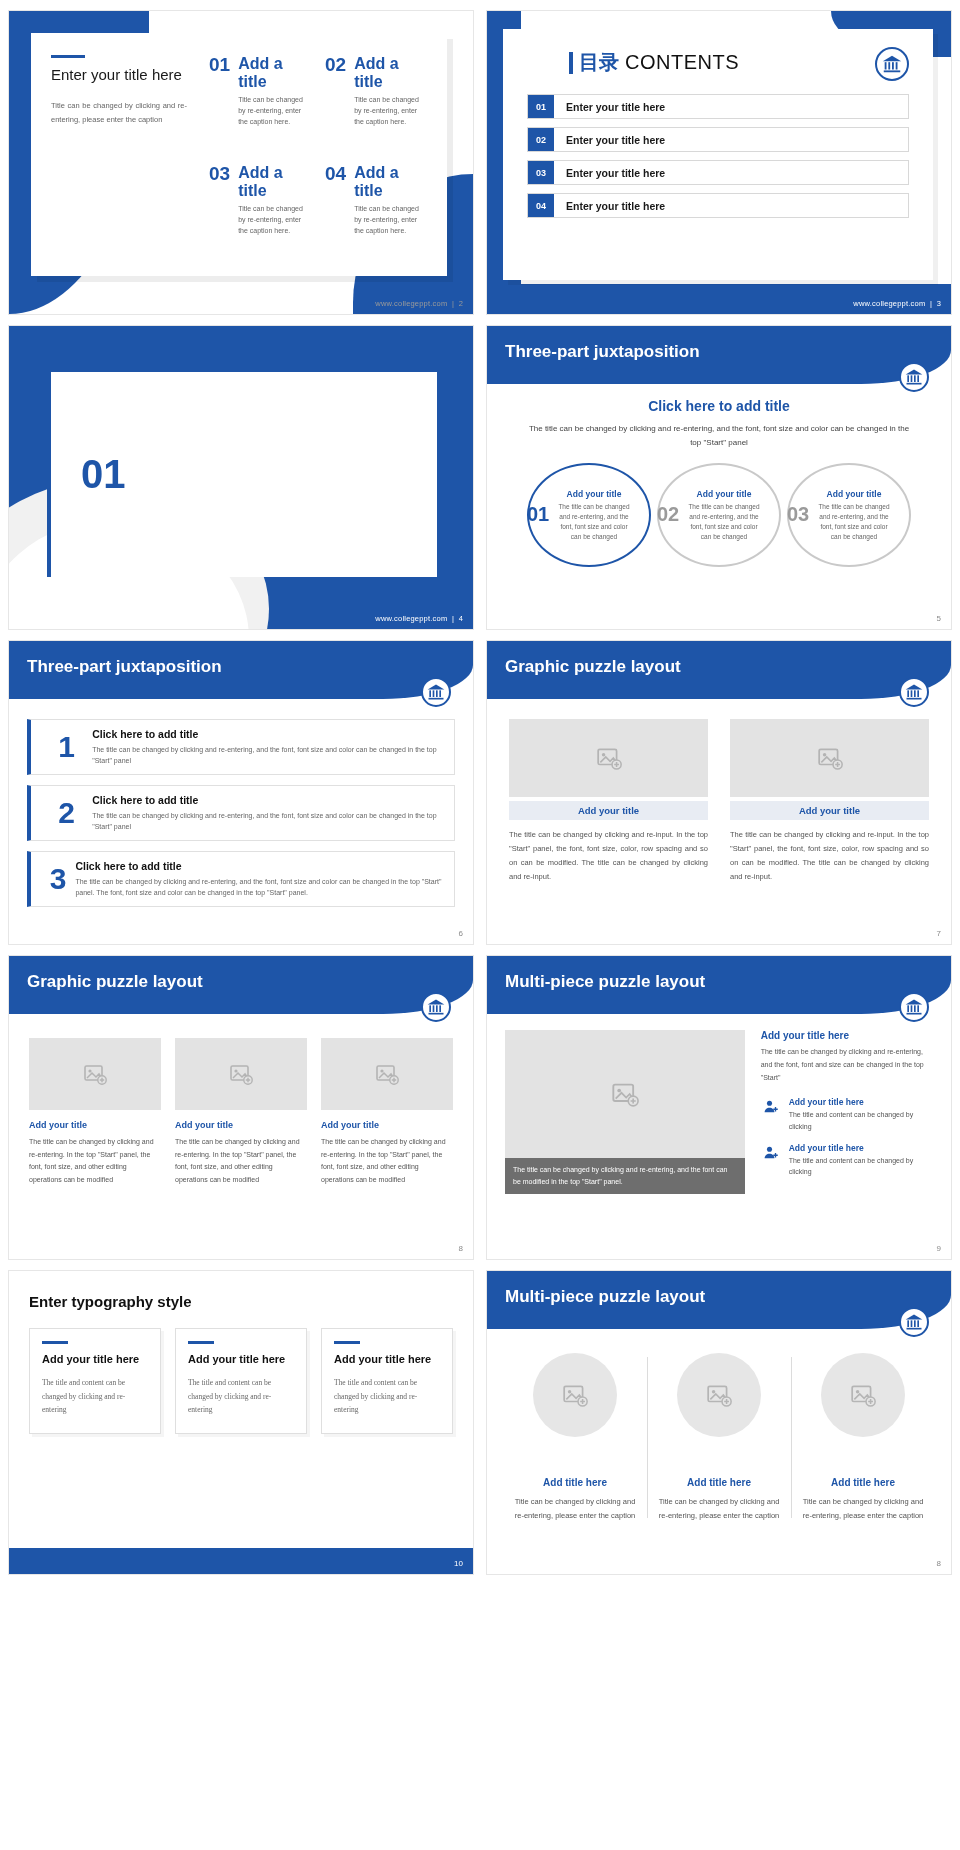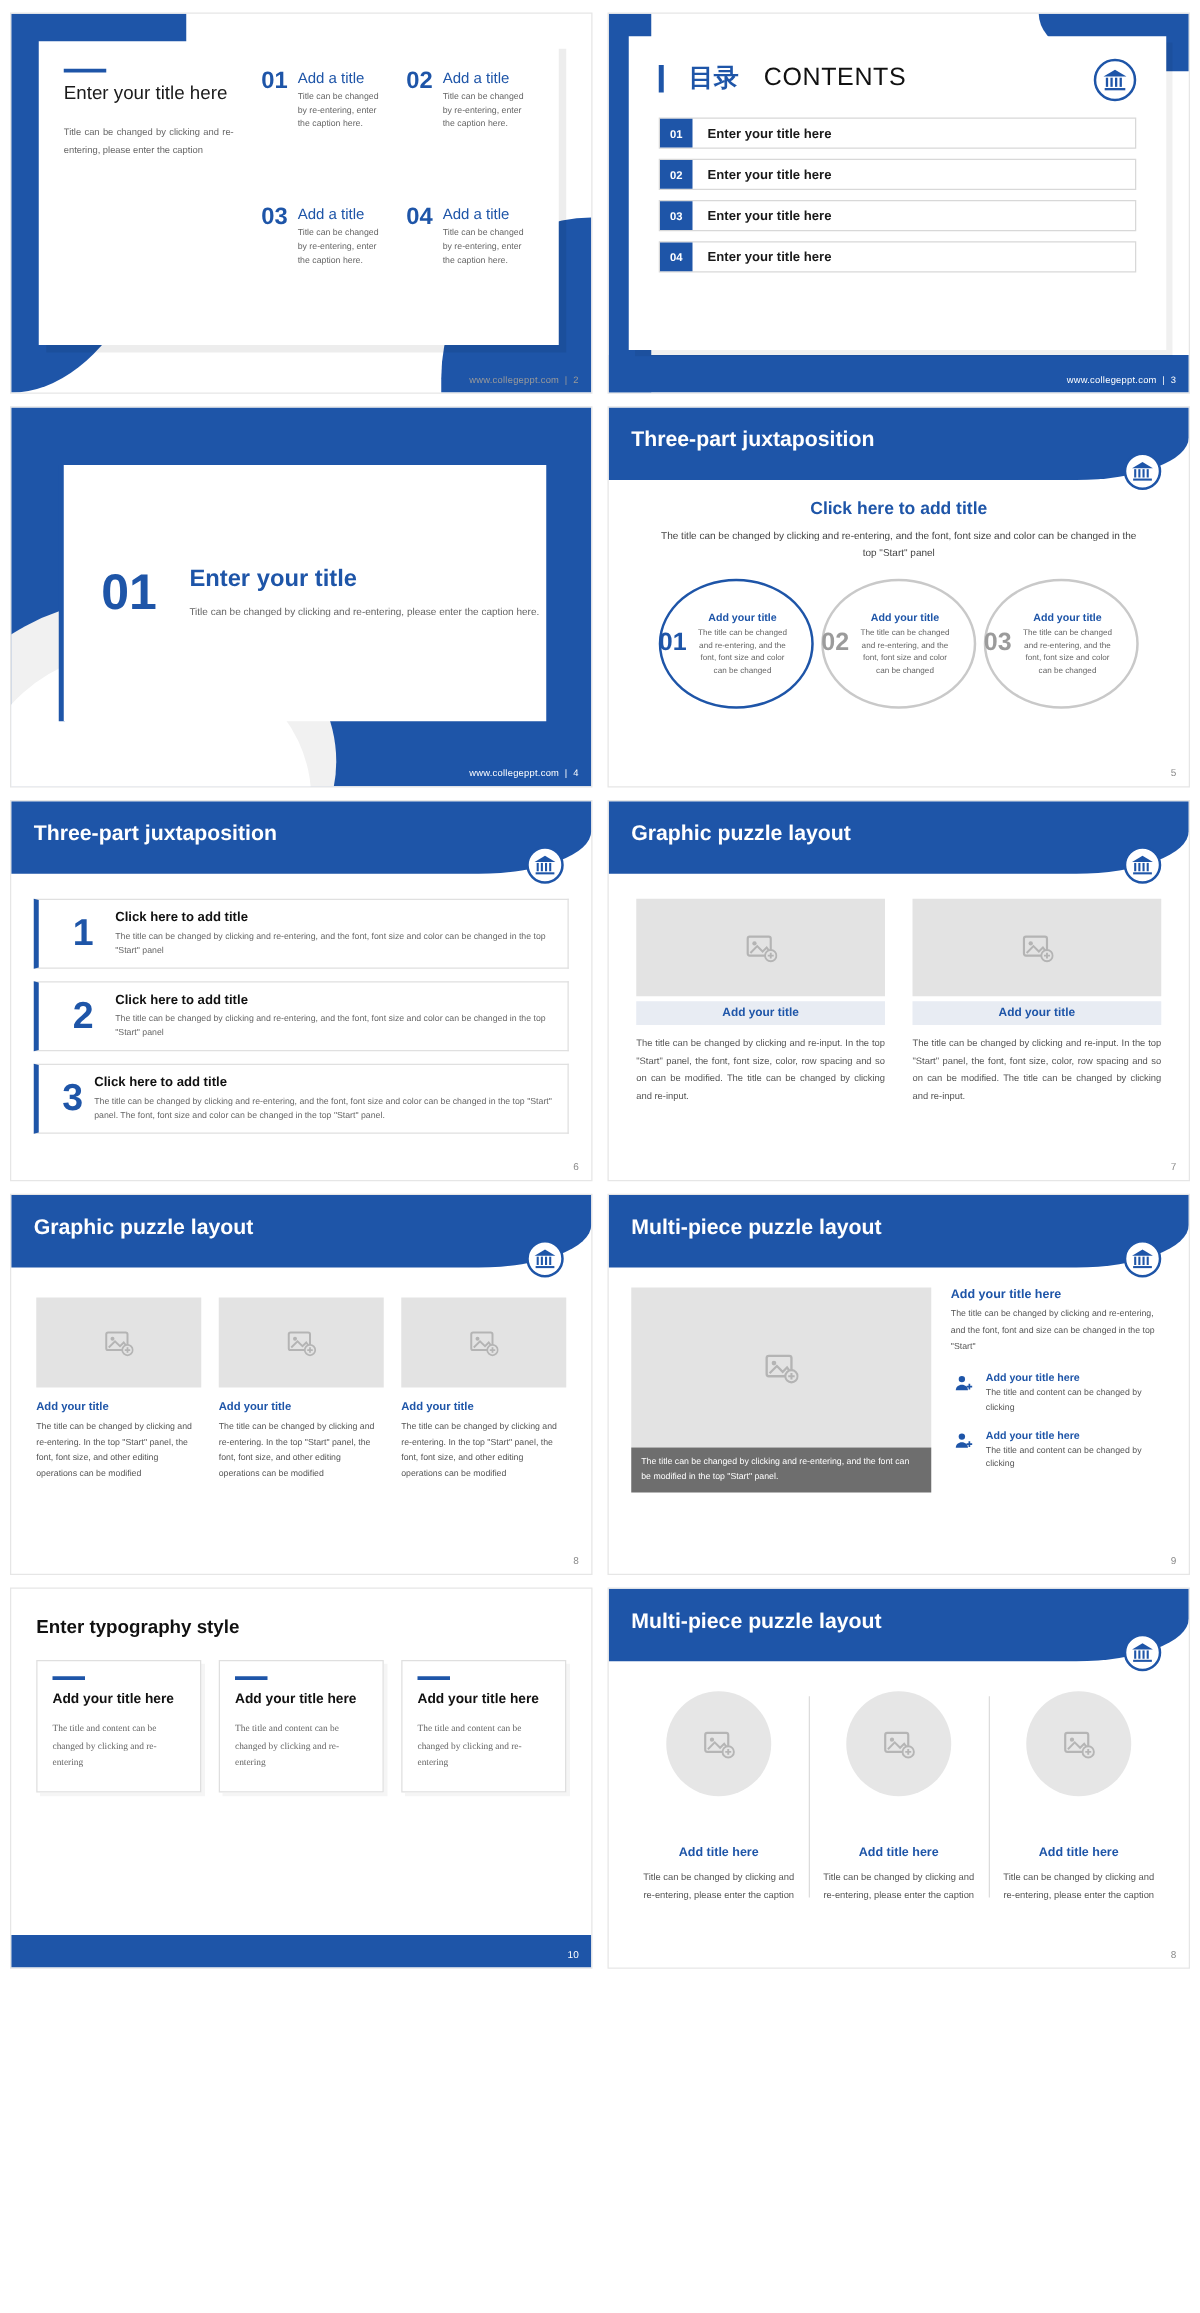--- a/index.html
+++ b/index.html
@@ -96,42 +96,42 @@
   .s2-grid {
     flex: 1;
     display: grid;
     grid-template-columns: 1fr 1fr;
     grid-template-rows: auto auto;
     gap: 18px 14px;
     padding-left: 8px;
   }
   .s2-item { display: flex; gap: 8px; }
   .s2-num { font-size: 19px; font-weight: bold; color: #1e55a8; line-height: 1; }
-  .s2-it-t { font-size: 12px; font-weight: normal; color: #1e55a8; margin-bottom: 3px; }
+  .s2-it-t { font-size: 16px; font-weight: bold; color: #1e55a8; margin-bottom: 3px; }
   .s2-it-d { font-size: 7px; color: #666; line-height: 1.6; }
 
   
   .s3-bg-l {
     position: absolute; left:0; top:0; width: 34px; height: 100%;
     background: #1e55a8;
   }
   .s3-bg-tr {
     position: absolute; right: 0; top: 0; width: 120px; height: 46px;
     background: #1e55a8; border-bottom-left-radius: 120px 60px;
   }
   .s3-bg-b {
     position: absolute; left: 0; bottom: 0; width: 100%; height: 30px;
     background: #1e55a8;
   }
   .s3-card {
     position: absolute; left: 16px; top: 18px; right: 18px; bottom: 34px;
     background: #fff; box-shadow: 5px 5px 0 rgba(0,0,0,.06);
     padding: 20px 24px;
   }
-  .s3-titlerow { display: flex; align-items: center; gap: 20px; margin-bottom: 18px; }
+  .s3-titlerow { display: flex; align-items: center; gap: 6px; margin-bottom: 18px; margin-left: 42px; }
   .s3-bar { width: 4px; height: 22px; background: #1e55a8; }
   .s3-cn { font-size: 20px; font-weight: bold; color: #1e55a8; }
   .s3-en { font-size: 20px; color: #111; letter-spacing: .5px; }
   .s3-emb { position: absolute; right: 24px; top: 18px; width: 34px; height: 34px; }
   .s3-row {
     display: flex; align-items: center;
     border: 1px solid #d8d8d8;
     height: 25px;
     margin-bottom: 8px;
   }
@@ -364,24 +364,20 @@
     <div class="wwwtag onblue"><span>www.collegeppt.com</span> &nbsp;|&nbsp; <span>3</span></div>
   </div>
 
   <div class="slide">
     <div class="s4-bg"></div>
     <div class="s4-arc"></div>
     <div class="s4-arc2"></div>
     <div class="s4-strip"></div>
     <div class="s4-card">
       <div class="s4-num">01</div>
-      <div>
-        <div class="s4-t">Enter your title</div>
-        <div class="s4-d">Title can be changed by clicking and re-entering, please enter the caption here.</div>
-      </div>
     </div>
     <div class="wwwtag onblue"><span>www.collegeppt.com</span> &nbsp;|&nbsp; <span>4</span></div>
   </div>
 
   <div class="slide">
     <div class="hdr"></div>
     <div class="hdr-title">Three-part juxtaposition</div>
     <div class="emblem emblem-on-band">
       <svg width="20" height="20" viewBox="0 0 24 24">
           <path d="M2 9 L12 3 L22 9 Z" fill="#1e55a8"></path>

